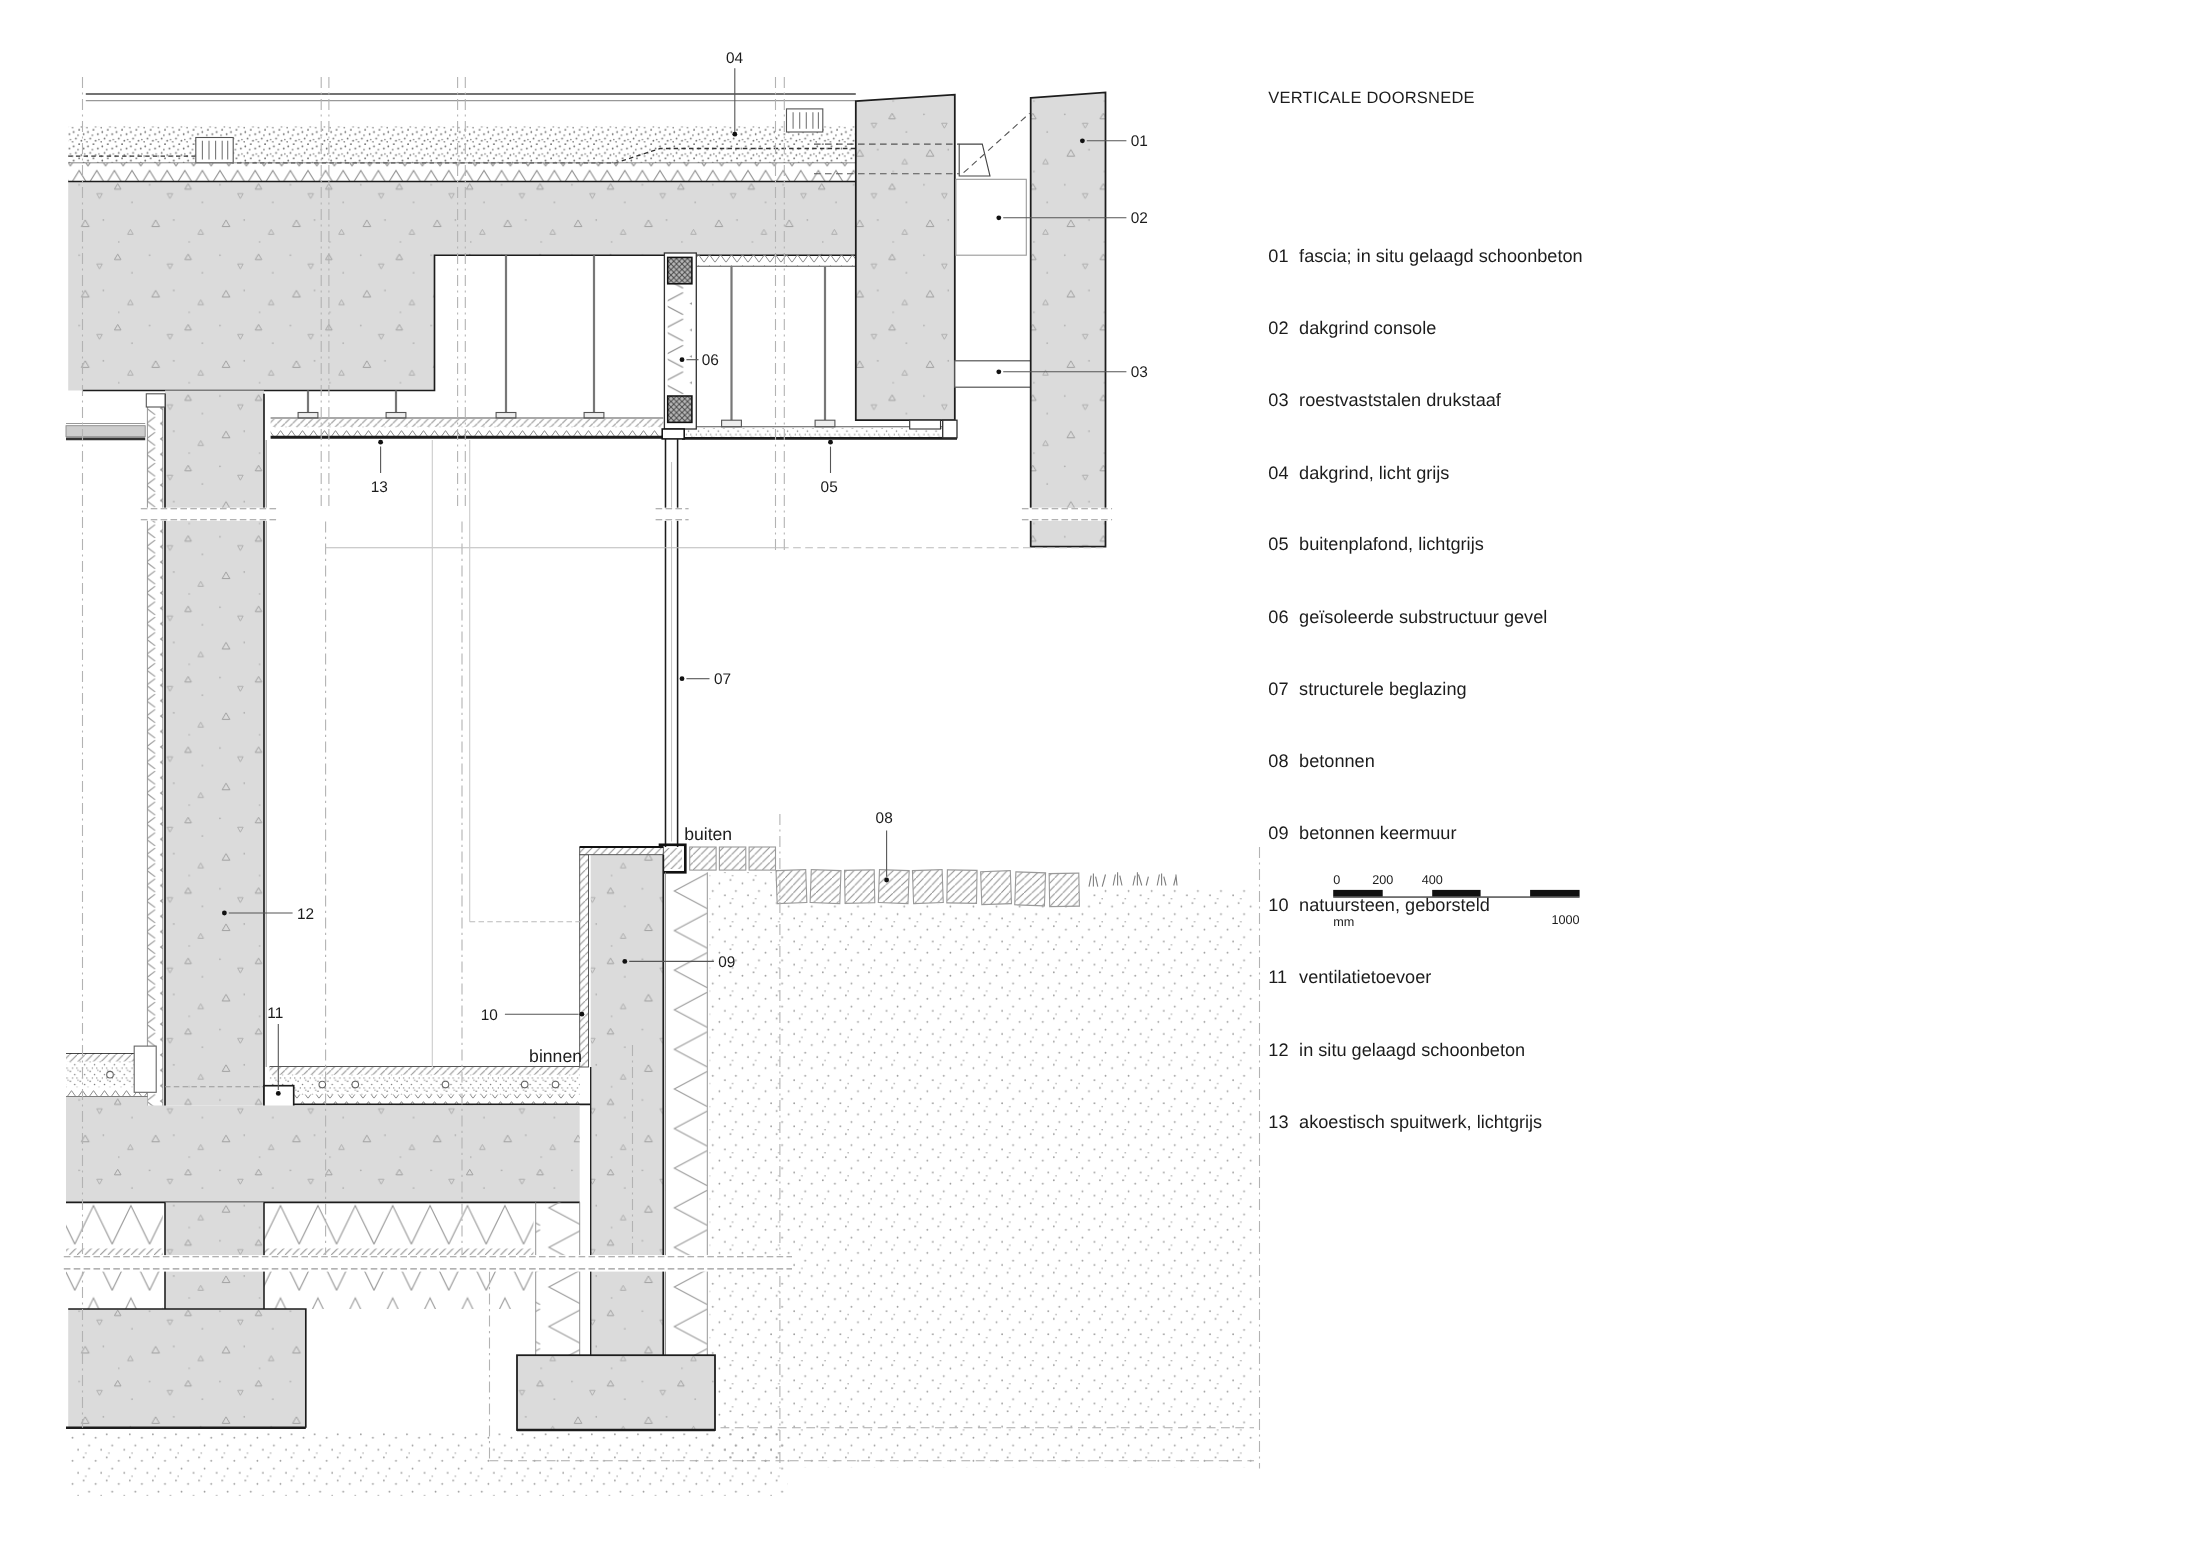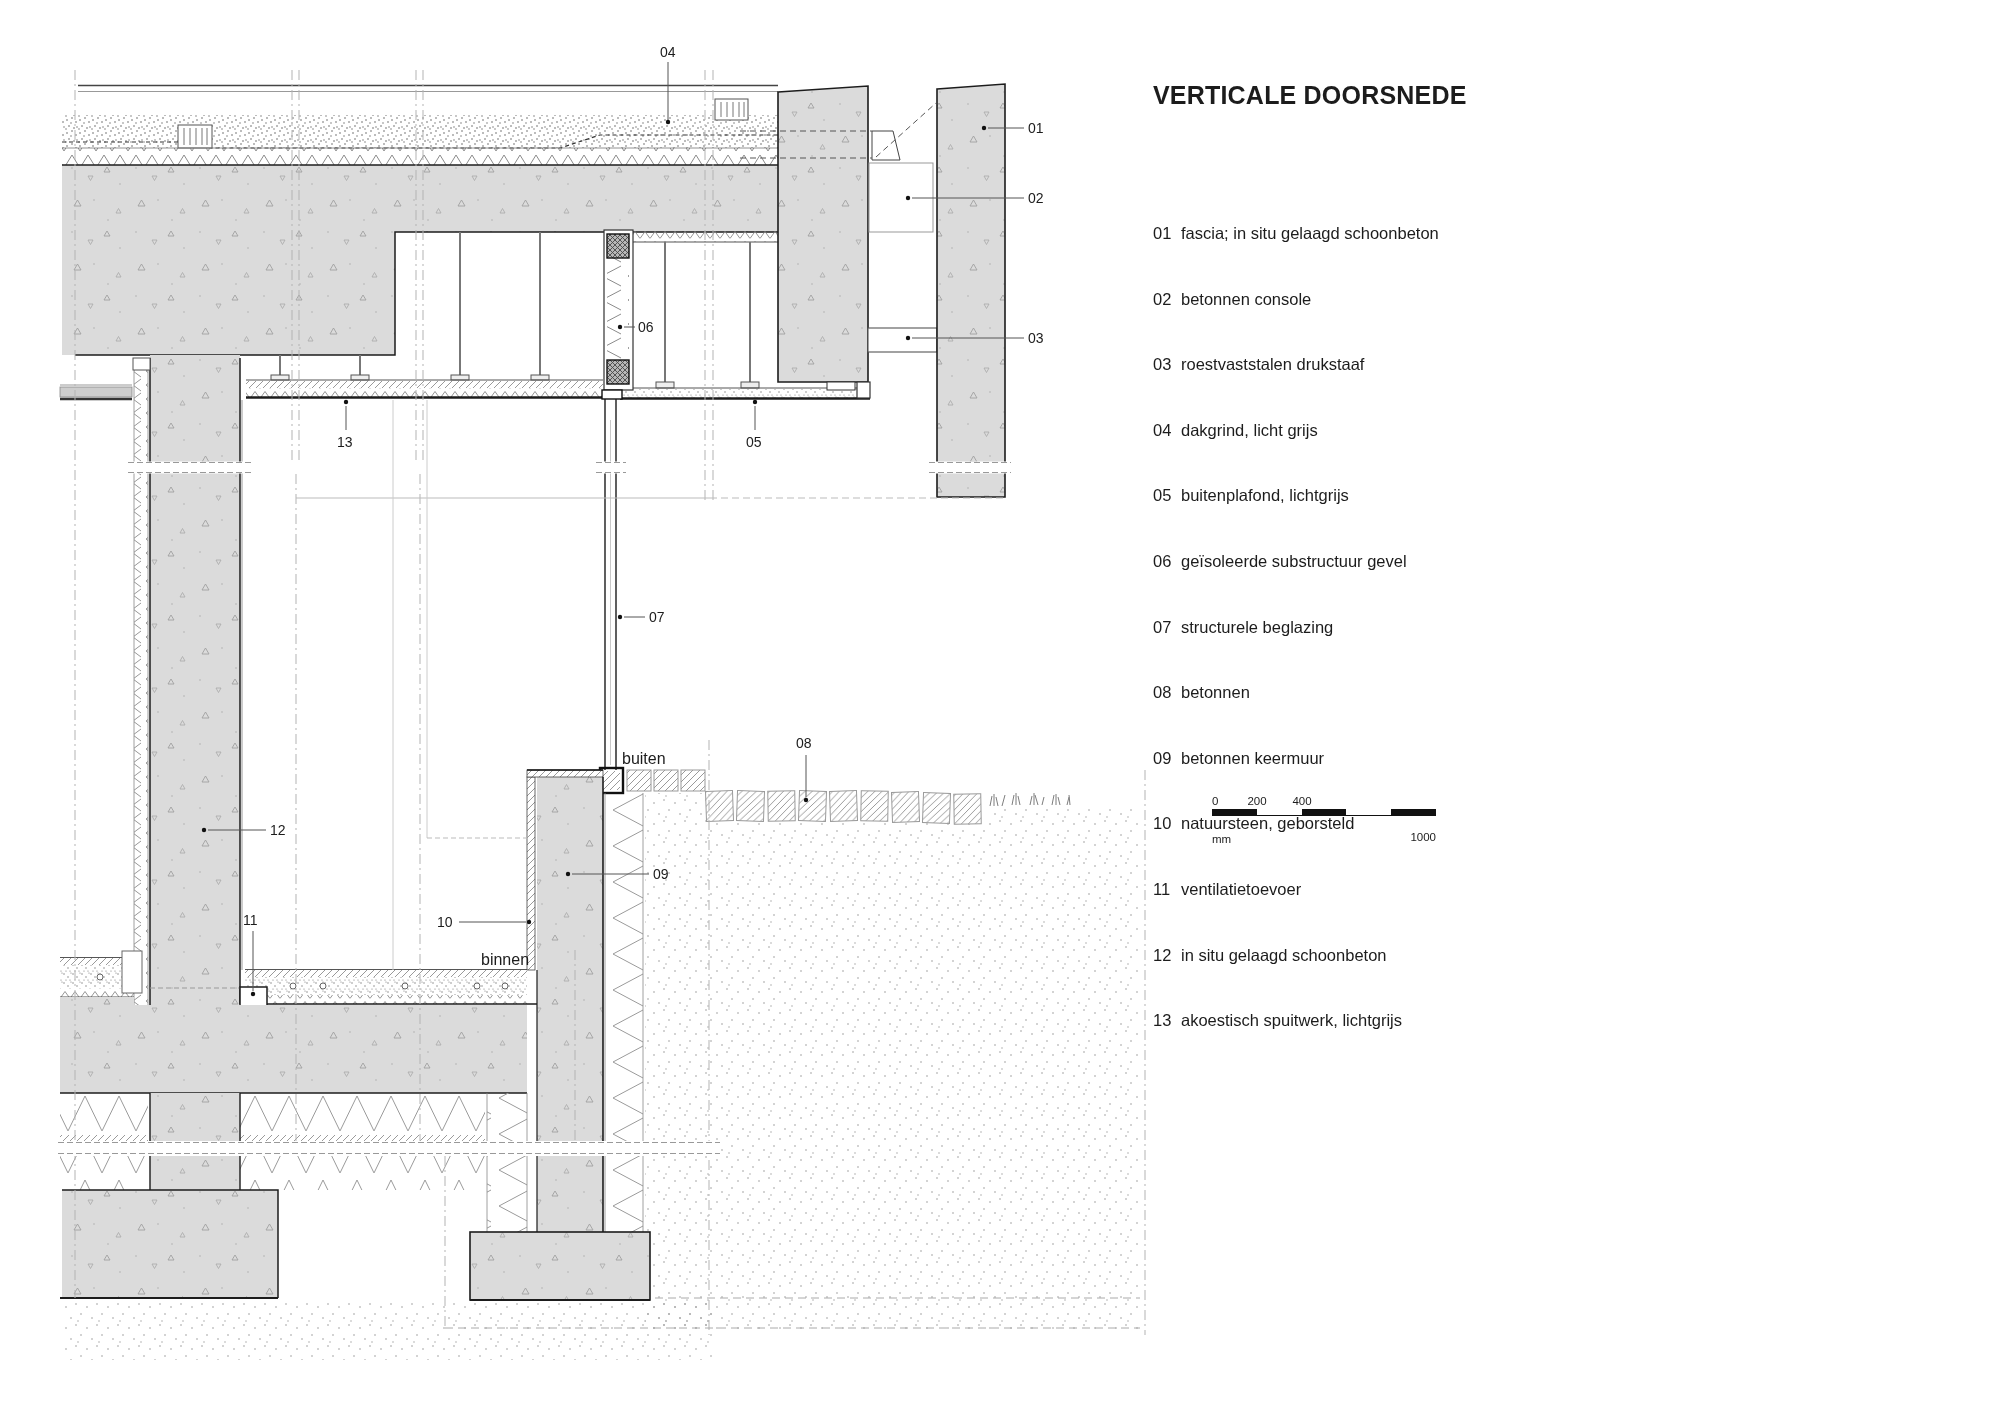--- a/index.html
+++ b/index.html
@@ -4,21 +4,21 @@
 <style>
   html,body{margin:0;padding:0;background:#fff;}
   body{width:2000px;height:1414px;position:relative;overflow:hidden;
        font-family:"Liberation Sans", sans-serif;color:#1c1c1c;}
   #stage{position:absolute;inset:0;}
   svg{position:absolute;left:0;top:0;}
   svg text{font-family:"Liberation Sans", sans-serif;fill:#1c1c1c;}
   .callout{font-size:14px;}
   .arealabel{font-size:16px;}
   
-  #legend-title{position:absolute;left:1153px;top:81px;font-size:25px;font-weight:bold;letter-spacing:.2px;}
+  #legend-title{position:absolute;left:1153px;top:81px;font-size:15px;font-weight:normal;letter-spacing:.2px;}
   #legend-list{position:absolute;left:1153px;top:182px;font-size:16.5px;line-height:28.6px;}
   #legend-list .li{white-space:nowrap;margin-top:37px;}
   #legend-list .num{display:inline-block;min-width:28px;}
   
   #scalebar{position:absolute;left:1212px;top:795px;width:224px;font-size:11.5px;}
   #sb-ticks{position:relative;height:14px;}
   #sb-ticks span{position:absolute;top:0;}
   #sb-t0{left:0;}
   #sb-t1{left:45px;transform:translateX(-50%);}
   #sb-t2{left:90px;transform:translateX(-50%);}
@@ -379,21 +379,21 @@
     <text class="callout" x="243" y="925">11</text>
     <text class="callout" x="270" y="835">12</text>
     <text class="arealabel" x="622" y="764">buiten</text>
     <text class="arealabel" x="481" y="965">binnen</text>
   </g>
 </svg>
 
 <div id="legend-title">VERTICALE DOORSNEDE</div>
 <div id="legend-list">
   <div class="li"><span class="num">01</span><span>fascia; in situ gelaagd schoonbeton</span></div>
-  <div class="li"><span class="num">02</span><span>betonnen console</span></div>
+  <div class="li"><span class="num">02</span><span>dakgrind console</span></div>
   <div class="li"><span class="num">03</span><span>roestvaststalen drukstaaf</span></div>
   <div class="li"><span class="num">04</span><span>dakgrind, licht grijs</span></div>
   <div class="li"><span class="num">05</span><span>buitenplafond, lichtgrijs</span></div>
   <div class="li"><span class="num">06</span><span>geïsoleerde substructuur gevel</span></div>
   <div class="li"><span class="num">07</span><span>structurele beglazing</span></div>
   <div class="li"><span class="num">08</span><span>betonnen</span></div>
   <div class="li"><span class="num">09</span><span>betonnen keermuur</span></div>
   <div class="li"><span class="num">10</span><span>natuursteen, geborsteld</span></div>
   <div class="li"><span class="num">11</span><span>ventilatietoevoer</span></div>
   <div class="li"><span class="num">12</span><span>in situ gelaagd schoonbeton</span></div>

